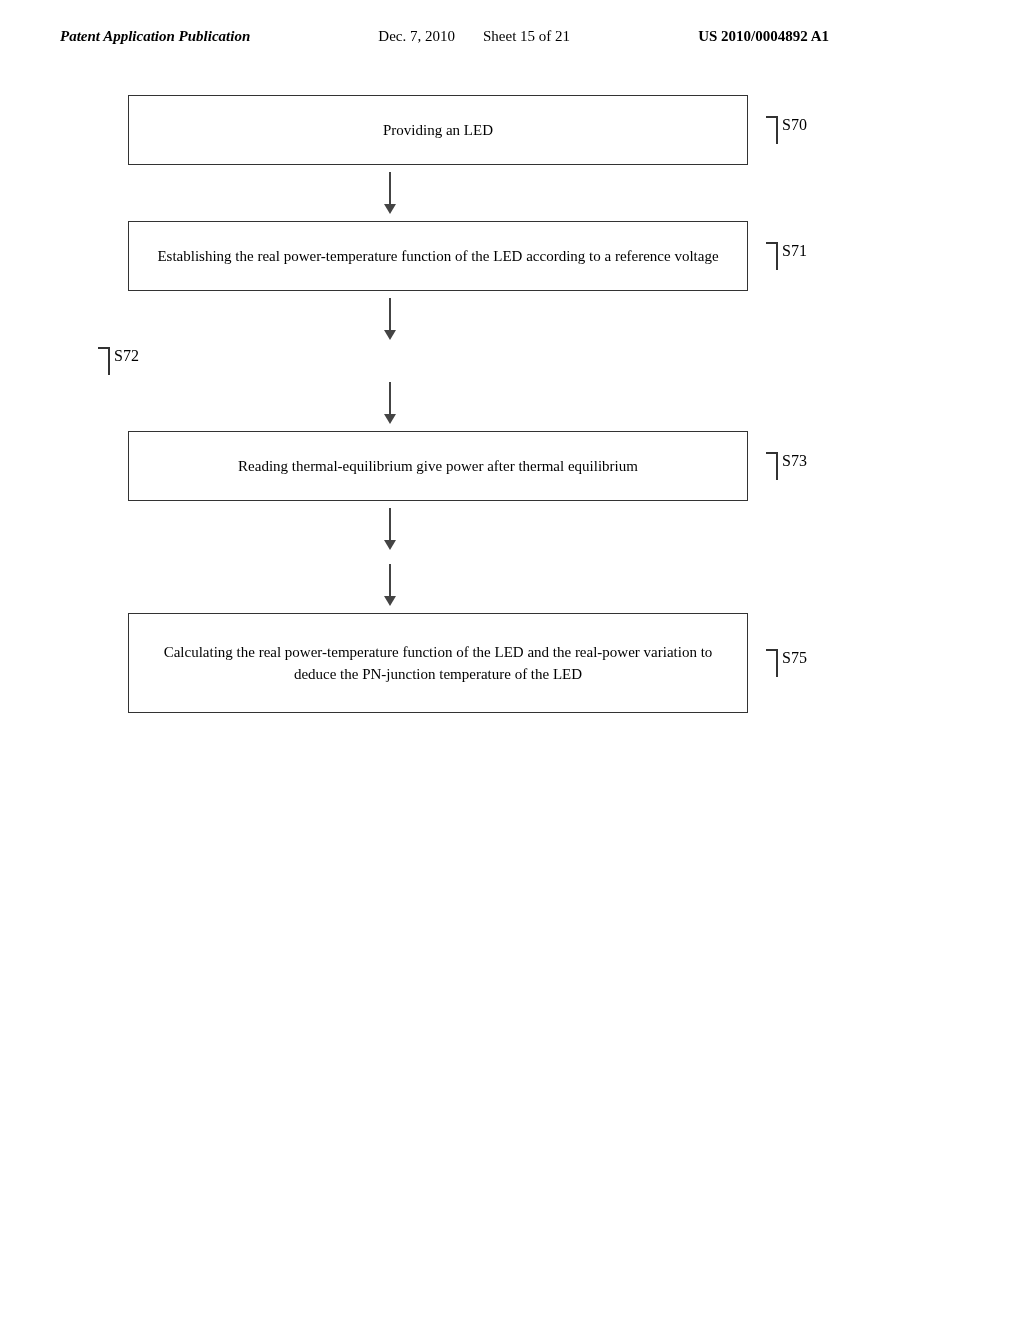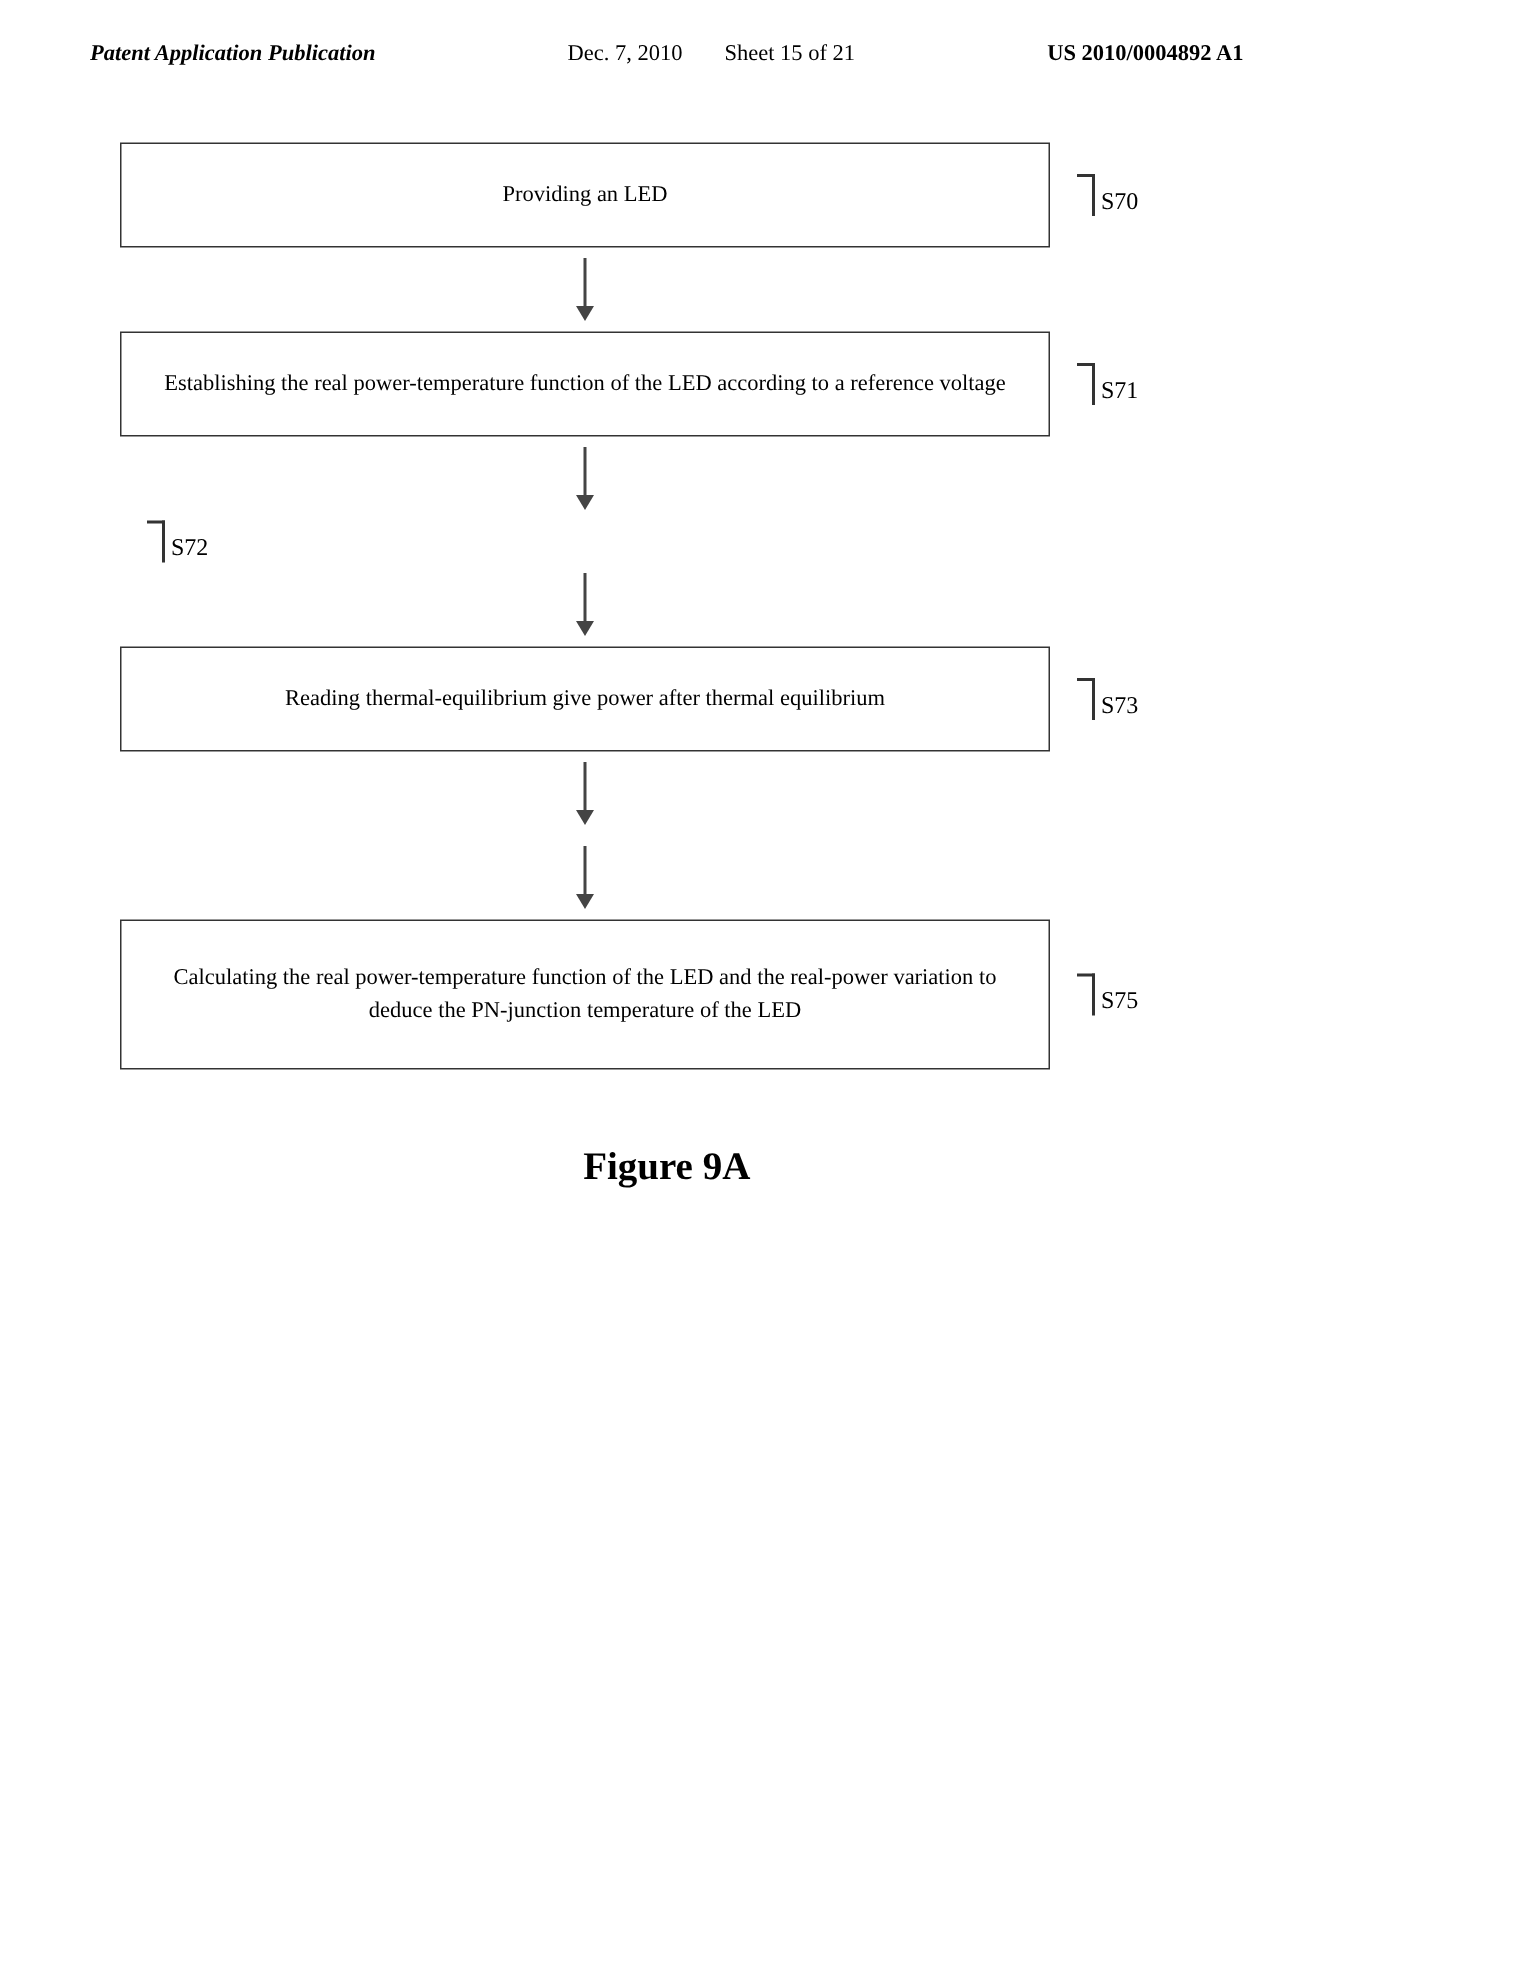--- a/index.html
+++ b/index.html
@@ -63,26 +63,27 @@
       text-align: center;
       display: flex;
       align-items: center;
       justify-content: center;
       width: 620px;
       min-height: 70px;
       padding: 14px 20px;
       font-size: 15px;
       line-height: 1.5;
       position: relative;
+      margin-left: 48px;
     }
 
     
     .bracket {
       display: inline-flex;
-      align-items: flex-end;
+      align-items: flex-start;
       font-size: 16px;
       margin-left: 18px;
     }
 
     .bracket::before {
       content: '';
       display: inline-block;
       width: 10px;
       height: 26px;
       border-top: 2px solid #333;
@@ -220,17 +221,14 @@
           <span>Calculating the real power-temperature function of the LED and the real-power variation to deduce the PN-junction temperature of the LED</span>
         </div>
         <div class="bracket">
           <span>S75</span>
         </div>
       </div>
 
     </div>
   </div>
 
-  <div class="figure-caption">
-    <span>Figure 9A</span>
-  </div>
 
 </div>
 
 </body></html>

